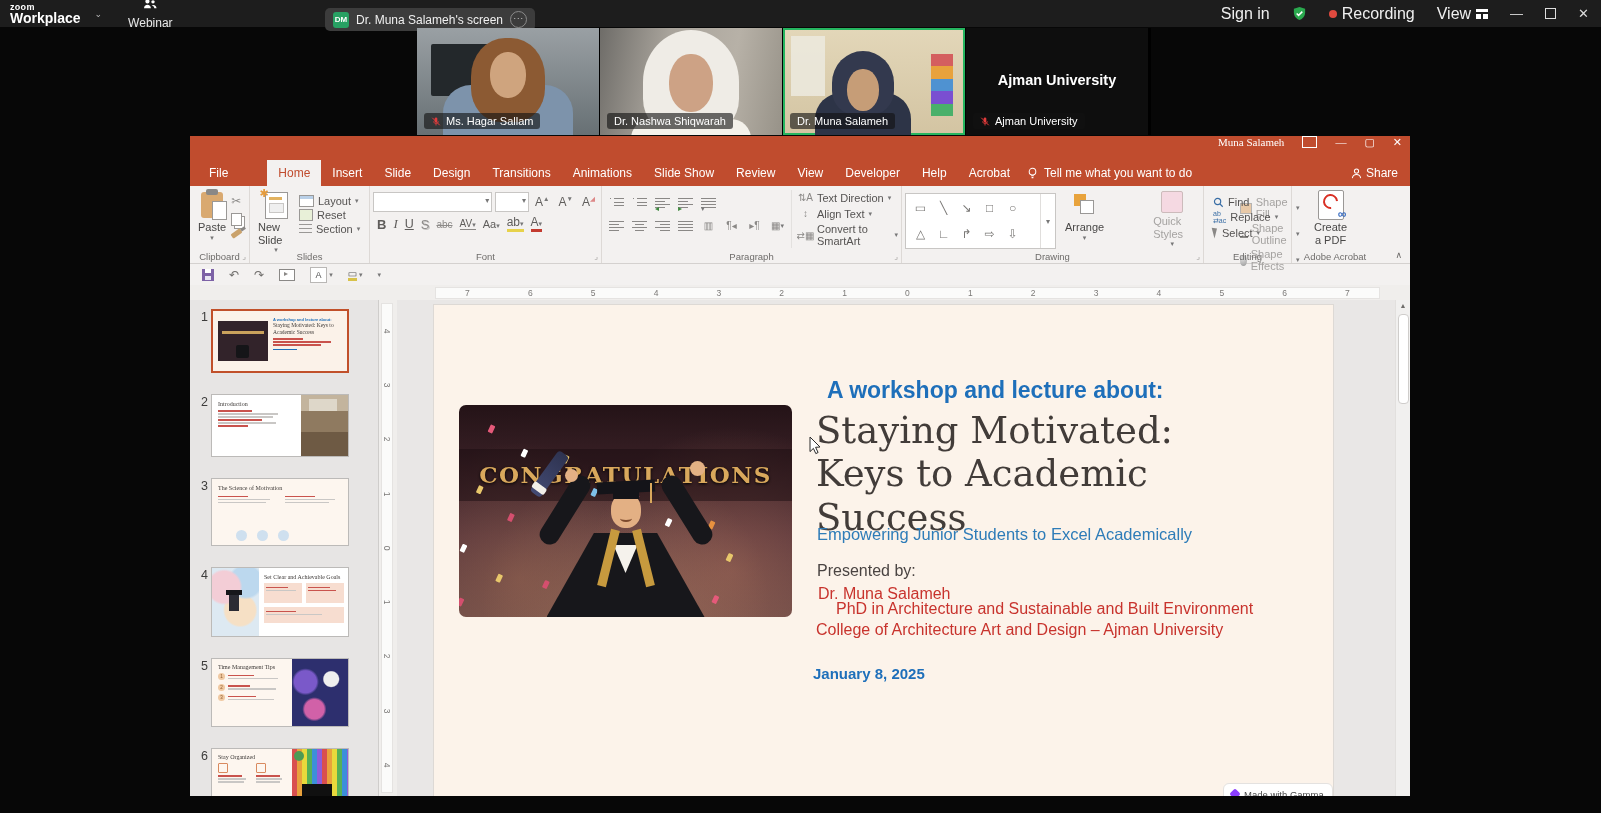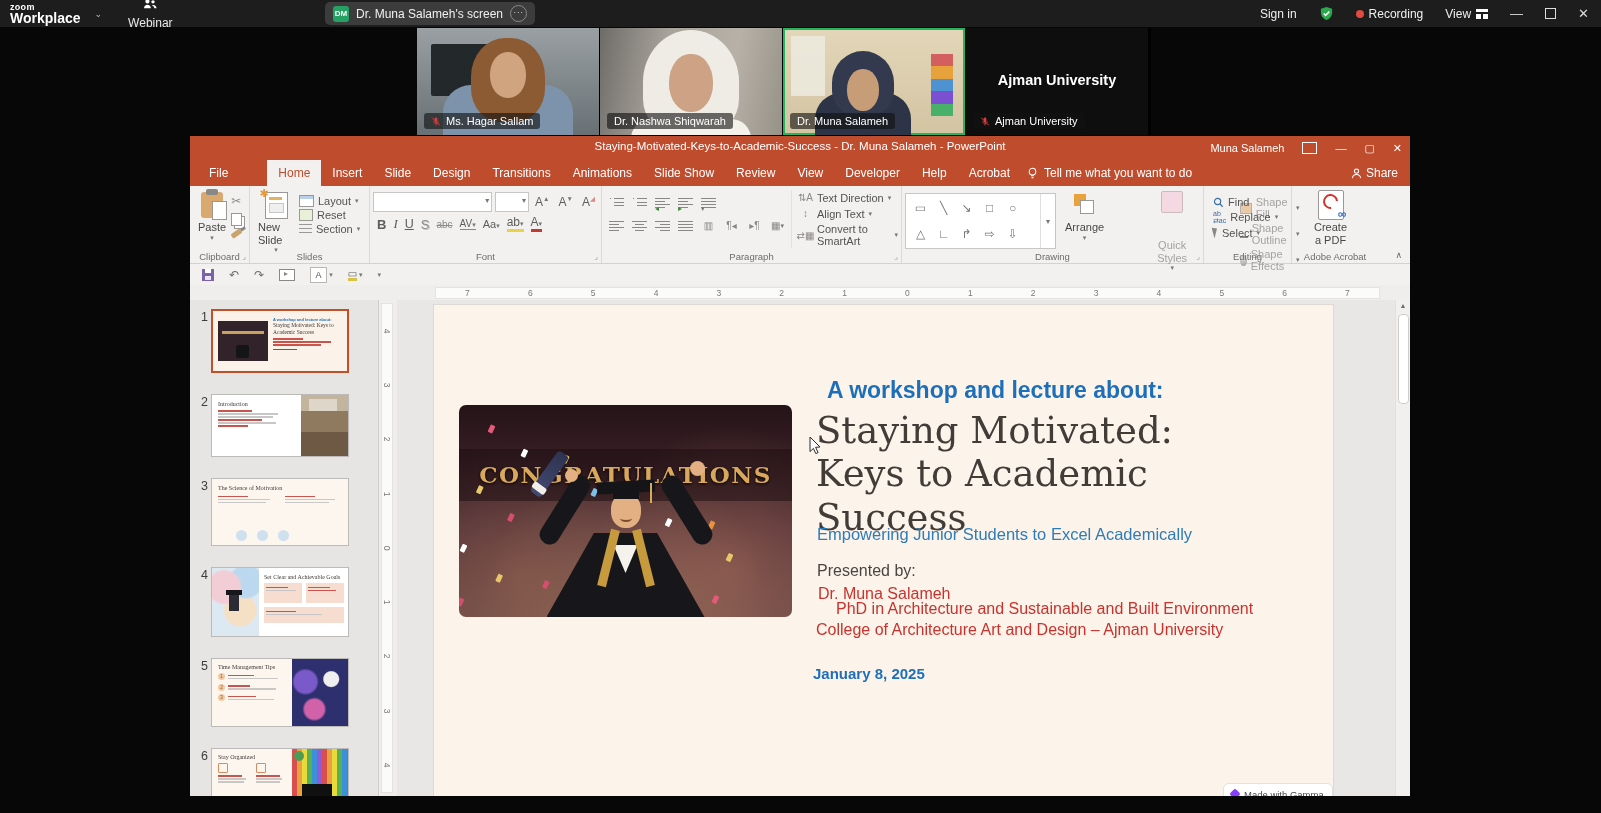--- a/index.html
+++ b/index.html
@@ -7,29 +7,29 @@
          font-family:"Liberation Sans",sans-serif;-webkit-font-smoothing:antialiased;}
 
   
   .ztop{position:absolute;left:0;top:0;width:100%;height:27px;background:#1d1d1d;
         display:flex;align-items:center;color:#fff;}
   .zlogo{margin-left:10px;line-height:1;}
   .zlogo .l1{display:block;font-size:9px;font-weight:bold;letter-spacing:.3px;}
   .zlogo .l2{display:block;font-size:14px;font-weight:bold;margin-top:-1px;}
   .zchev{color:#bbb;font-size:9px;margin-left:14px;}
   .webtab{display:flex;align-items:center;gap:6px;margin-left:26px;font-size:12px;color:#e8e8e8;flex-direction:column;}
-  .sharetab{position:absolute;left:325px;top:2px;height:23px;background:#3c3c3c;border-radius:5px;
+  .sharetab{position:absolute;left:325px;top:8px;height:23px;background:#3c3c3c;border-radius:5px;
             display:flex;align-items:center;gap:7px;padding:0 8px;}
   .dmav{width:16px;height:16px;border-radius:3px;background:#27a163;color:#fff;font-size:8px;
         font-weight:bold;display:flex;align-items:center;justify-content:center;}
   .sharetab .txt{font-size:12px;color:#f0f0f0;}
   .dots{width:15px;height:15px;border:1px solid #8a8a8a;border-radius:50%;color:#ccc;font-size:9px;
         line-height:13px;text-align:center;letter-spacing:.5px;}
   .zright{margin-left:auto;display:flex;align-items:center;margin-right:12px;gap:0;}
-  .zright .itm{display:flex;align-items:center;gap:5px;font-size:12px;color:#efefef;margin-left:22px;}
+  .zright .itm{display:flex;align-items:center;gap:5px;font-size:16px;color:#efefef;margin-left:22px;}
   .recdot{width:8px;height:8px;border-radius:50%;background:#e04a3f;}
   .winbtn{font-size:13px;color:#ddd;margin-left:22px;}
   .rest{width:9px;height:9px;border:1px solid #ddd;display:inline-block;margin-left:22px;}
   .gridic{display:inline-block;width:12px;height:10px;background:
      linear-gradient(#fff,#fff) 0 0/12px 3px no-repeat,
      linear-gradient(#fff,#fff) 0 5px/5px 5px no-repeat,
      linear-gradient(#fff,#fff) 7px 5px/5px 5px no-repeat;}
 
   
   .strip{position:absolute;left:417px;top:28px;width:734px;height:107px;display:flex;background:#000;}
@@ -55,21 +55,21 @@
   .t3 .art{position:absolute;right:12px;top:26px;width:22px;height:62px;background:linear-gradient(#d45f5f 0 20%,#e8a23c 20% 40%,#4f92d1 40% 60%,#7a4fd1 60% 80%,#49b06a 80% 100%);}
   .t3 .body{position:absolute;left:44%;transform:translateX(-50%);bottom:-10px;width:96px;height:52px;background:#2d3447;border-radius:26px 26px 0 0;}
   .t3 .hood{position:absolute;left:44%;transform:translateX(-50%);bottom:20px;width:62px;height:64px;background:#33394e;border-radius:50% 50% 38% 38%;}
   .t3 .face{position:absolute;left:44%;transform:translateX(-50%);bottom:24px;width:32px;height:42px;background:#c69d77;border-radius:48%;}
   .t4{background:#0e0e0e;}
 
   
   .ppt{position:absolute;left:190px;top:136px;width:1220px;height:660px;background:#f3f1f0;overflow:hidden;}
   .ttlbar{height:24px;background:#c04c2e;position:relative;color:#fff;}
   .ttlbar .tt{position:absolute;left:0;right:0;top:4px;text-align:center;font-size:11.5px;}
-  .ttlbar .right{position:absolute;right:8px;top:0;height:24px;display:flex;align-items:center;gap:18px;font-size:11px;}
+  .ttlbar .right{position:absolute;right:8px;top:0;height:24px;display:flex;align-items:flex-start;gap:18px;font-size:11px;font-family:Liberation Serif, serif;}
   .ttlbar .ric{width:13px;height:10px;border:1px solid #fff;display:inline-block;}
   .mtabs{height:26px;background:#c04c2e;display:flex;align-items:center;padding-left:8px;position:relative;}
   .mtab{color:#fff;font-size:12px;padding:6px 11px 7px;cursor:default;}
   .mtab.active{background:#f3f1f0;color:#c04c2e;margin-left:28px;}
   .tellme{display:flex;align-items:center;gap:6px;color:#fff;font-size:12px;margin-left:6px;}
   .sharebtn{position:absolute;right:12px;display:flex;align-items:center;gap:4px;color:#fff;font-size:12px;}
 
   
   .ribbon{height:77px;background:#f3f1f0;border-bottom:1px solid #d4d1cf;display:flex;position:relative;}
   .rg{position:relative;border-right:1px solid #ddd9d6;box-sizing:border-box;padding:4px 3px 15px;flex-shrink:0;}
@@ -353,21 +353,20 @@
             <path d="M1.5 1.5l9 9" stroke="#e23b3b" stroke-width="1.2"></path>
           </svg>
         <span>Ajman University</span>
       </div>
     </div>
   </div>
 
   <div class="ppt">
 
     <div class="ttlbar">
-      <div class="tt">Staying-Motivated-Keys-to-Academic-Success - Dr. Muna Salameh  -  PowerPoint</div>
       <div class="right">
         <span>Muna Salameh</span>
         <span class="ric"></span>
         <span>—</span>
         <span>▢</span>
         <span>✕</span>
       </div>
     </div>
 
     <div class="mtabs">
@@ -540,21 +539,21 @@
                 <span class="a2"></span>
               </span>
             </span>
           <span>Arrange</span>
             <span class="carrow">▾</span>
         </div>
         <div class="bigbtn dis">
           <span class="icn">
               <span class="qsico"></span>
             </span>
-          <span style="width:38px;text-align:center;margin-top:24px;">Quick Styles</span>
+          <span style="width:38px;text-align:left;">Quick Styles</span>
             <span class="carrow">▾</span>
         </div>
         <div style="padding-top:4px;">
           <div class="smbtn dis">
               <span class="swfill"></span>
               <span>Shape Fill</span>
               <span class="carrow">▾</span>
             </div>
           <div class="smbtn dis">
               <span class="swout"></span>

